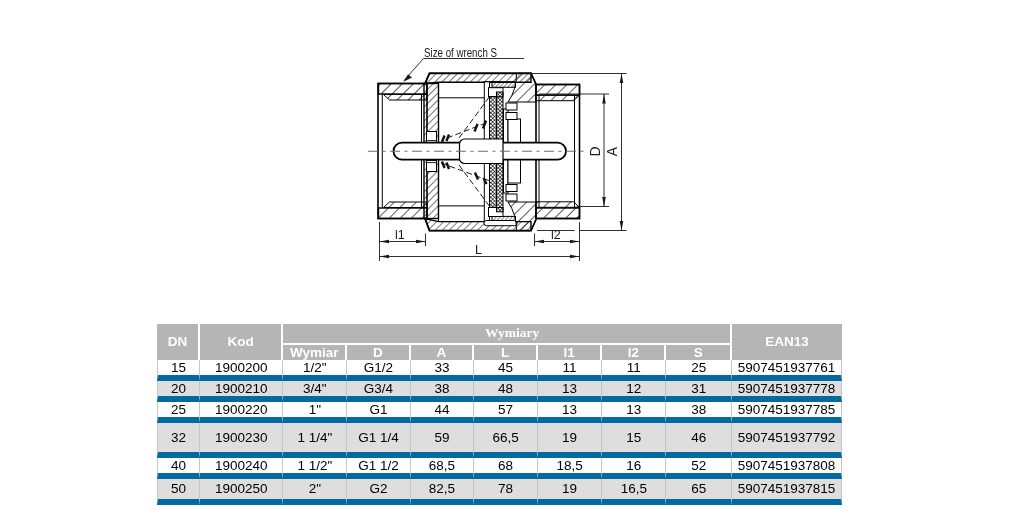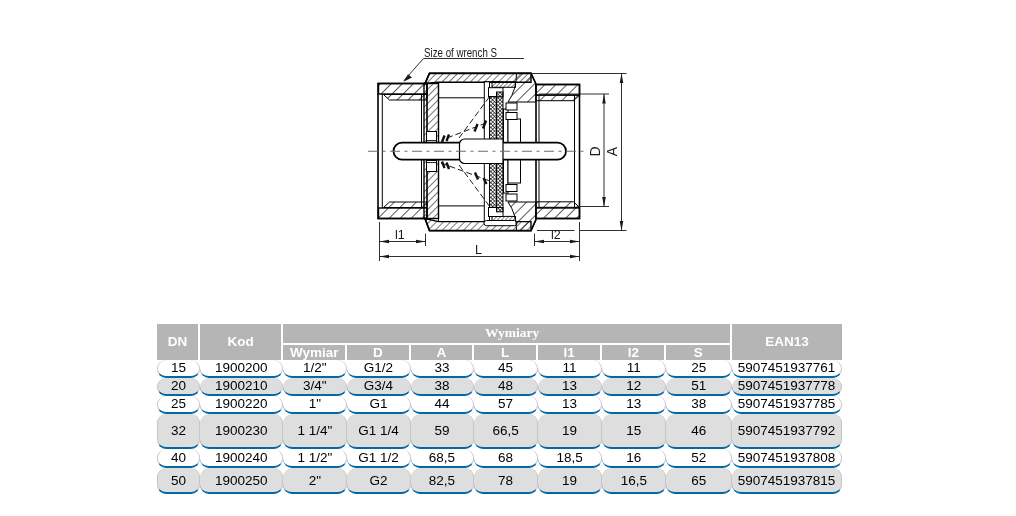--- a/index.html
+++ b/index.html
@@ -5,21 +5,21 @@
 html,body{margin:0;padding:0;background:#fff;width:1016px;height:516px;overflow:hidden;}
 body{font-family:"Liberation Sans",sans-serif;}
 #draw{position:absolute;left:0;top:0;}
 #tbl{position:absolute;left:157px;top:323.5px;}
 table{border-collapse:separate;border-spacing:0;table-layout:fixed;}
 td,th{padding:0;text-align:center;vertical-align:middle;overflow:hidden;box-sizing:border-box;}
 th{background:#b5b5b5;color:#fff;font-weight:bold;font-size:13.5px;}
 td{font-size:13.5px;color:#000;}
 tr.w td{background:#fff;}
 tr.g td{background:#dedede;margin-left:8px;}
-td{border-right:1px solid #c6c6c6;border-bottom:2px solid #0369a1;border-radius:9px;}
+td{border-right:1px solid #c6c6c6;border-bottom:6px solid #0369a1;}
 td:first-child{border-left:1px solid #c6c6c6;}
 th.vr{border-right:2px solid #fff;}
 th.hb{border-bottom:2px solid #fff;font-family:Liberation Serif, serif;}
 </style>
 </head>
 <body>
 
 <svg id="draw" width="1016" height="516" viewBox="0 0 1016 516">
 <defs>
 <pattern id="h" width="5" height="5" patternUnits="userSpaceOnUse" patternTransform="rotate(45)">
@@ -234,21 +234,21 @@
 
 <tr class="g" style="height:18.2px">
           <td>20</td>
           <td>1900210</td>
           <td>3/4"</td>
           <td>G3/4</td>
           <td>38</td>
           <td>48</td>
           <td>13</td>
           <td>12</td>
-          <td>51</td>
+          <td>31</td>
           <td>5907451937778</td>
         </tr>
 
 <tr class="w" style="height:18.2px">
           <td>25</td>
           <td>1900220</td>
           <td>1"</td>
           <td>G1</td>
           <td>44</td>
           <td>57</td>

